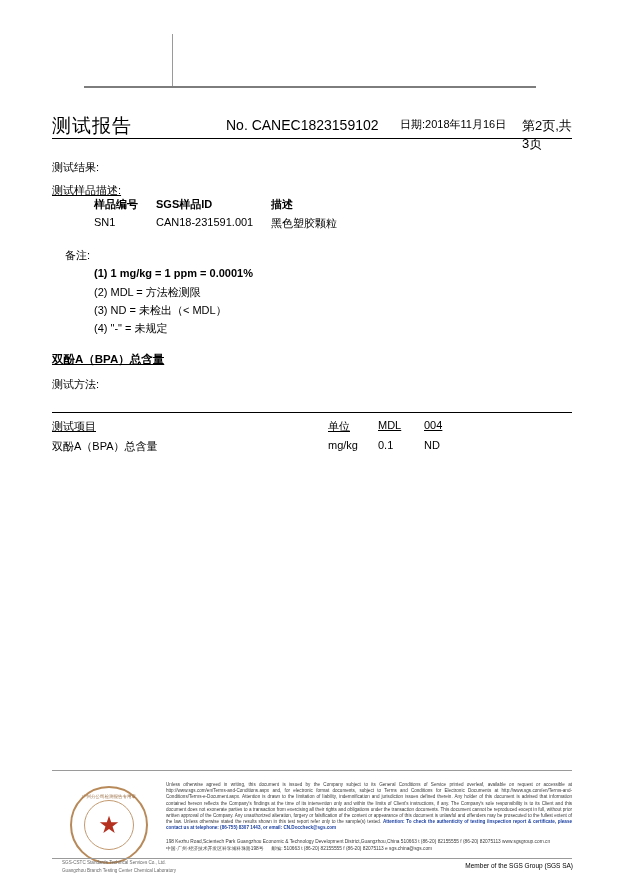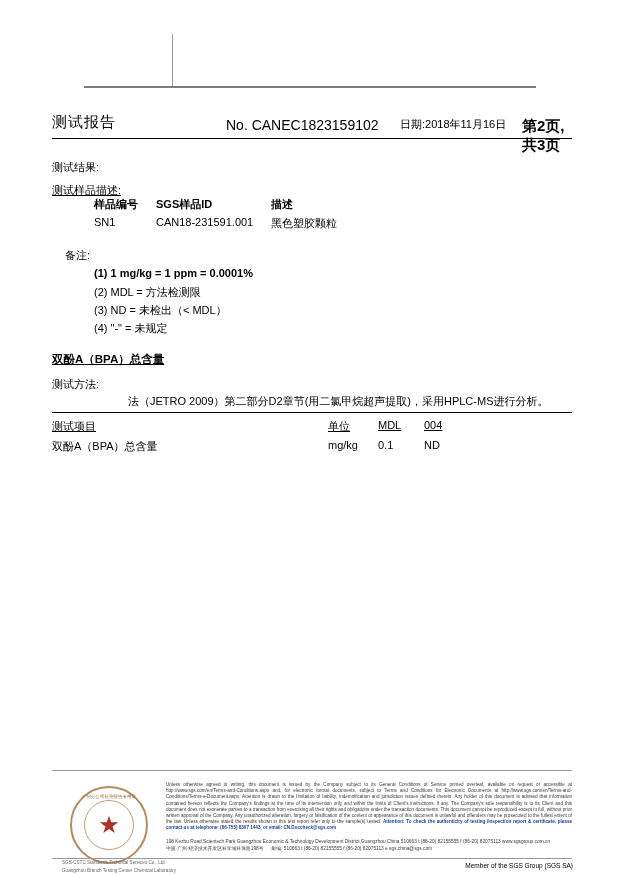--- a/index.html
+++ b/index.html
@@ -59,41 +59,40 @@
     position: absolute;
     left: 52px;
     top: 113px;
     width: 520px;
     height: 22px;
   }
   .doc-title {
     position: absolute;
     left: 0;
     top: 0;
-    font-size: 15px;
+    font-size: 19px;
     letter-spacing: 1px;
   }
   .doc-no {
     position: absolute;
     left: 174px;
     top: 4px;
     font-size: 14px;
   }
   .doc-date {
     position: absolute;
     left: 348px;
     top: 4px;
     font-size: 11px;
   }
   .doc-page {
     position: absolute;
     left: 470px;
     top: 4px;
-    font-size: 15px;
-    font-weight: bold;
+    font-size: 13px;
   }
   .title-rule {
     position: absolute;
     left: 52px;
     top: 138px;
     width: 520px;
     height: 1px;
     background: #000;
   }
 
@@ -296,21 +295,20 @@
 
   <div class="t" style="left:52px; top:248px;margin-left:13px;">备注:</div>
   <div class="t" style="left:94px; top:267px;font-weight:bold;">(1) 1 mg/kg = 1 ppm = 0.0001%</div>
   <div class="t" style="left:94px; top:285px;">(2) MDL = 方法检测限</div>
   <div class="t" style="left:94px; top:303px;">(3) ND = 未检出（&lt; MDL）</div>
   <div class="t" style="left:94px; top:321px;">(4) "-" = 未规定</div>
 
   <div class="t t-ul bold" style="left:52px; top:352px; font-size:11.5px;">双酚A（BPA）总含量</div>
 
   <div class="t" style="left:52px; top:377px;">测试方法:</div>
-  <div class="t" style="left:128px; top:394px;">法（JETRO 2009）第二部分D2章节(用二氯甲烷超声提取)，采用HPLC-MS进行分析。</div>
 
   <div class="rule-thin" style="left:52px; top:412px; width:520px;"></div>
 
   <div class="res-head">
     <span class="rc-item t-ul">测试项目</span>
     <span class="rc-unit t-ul">单位</span>
     <span class="rc-mdl t-ul">MDL</span>
     <span class="rc-val t-ul">004</span>
   </div>
 

